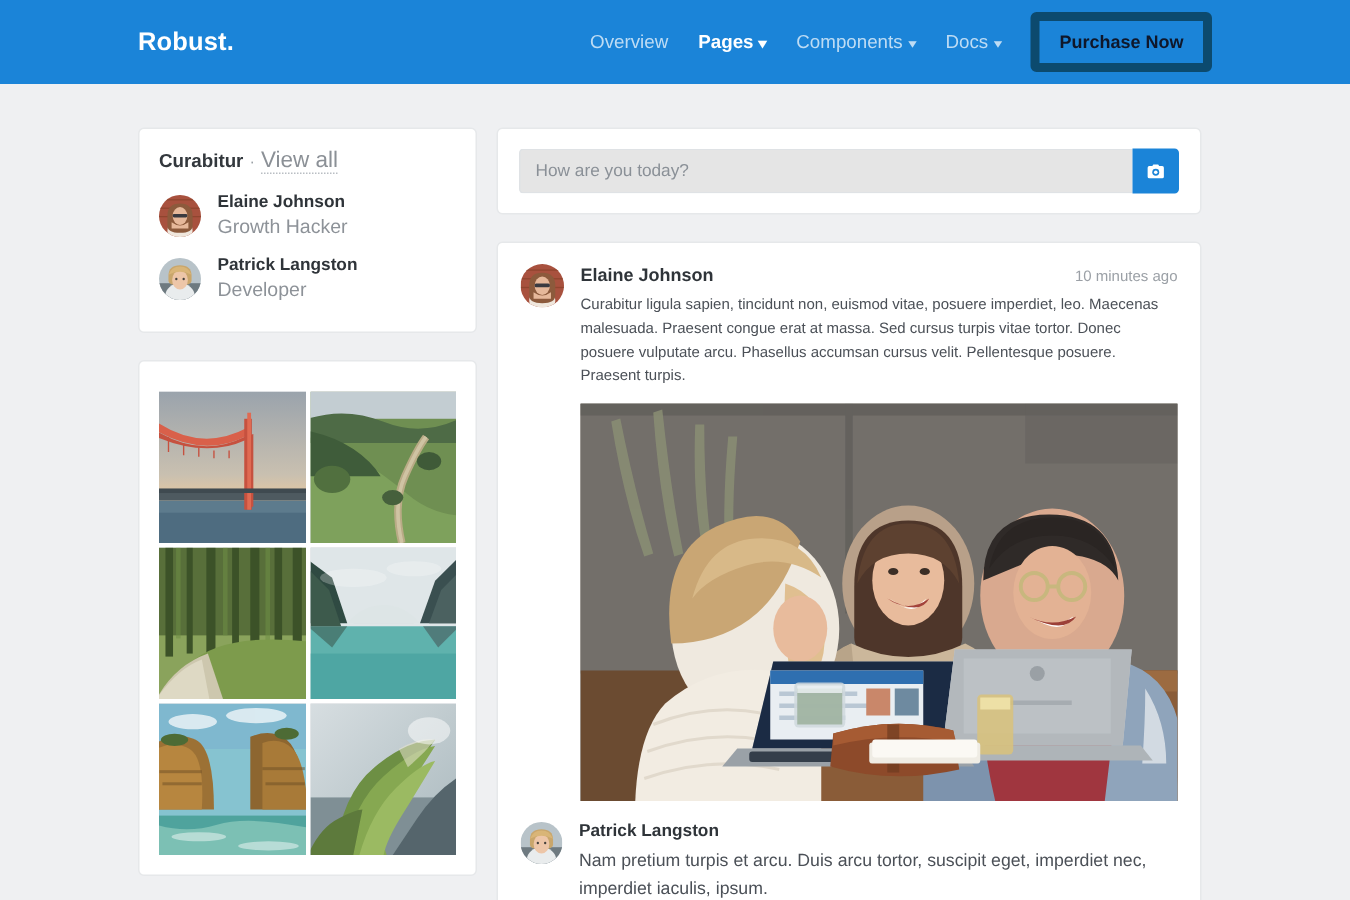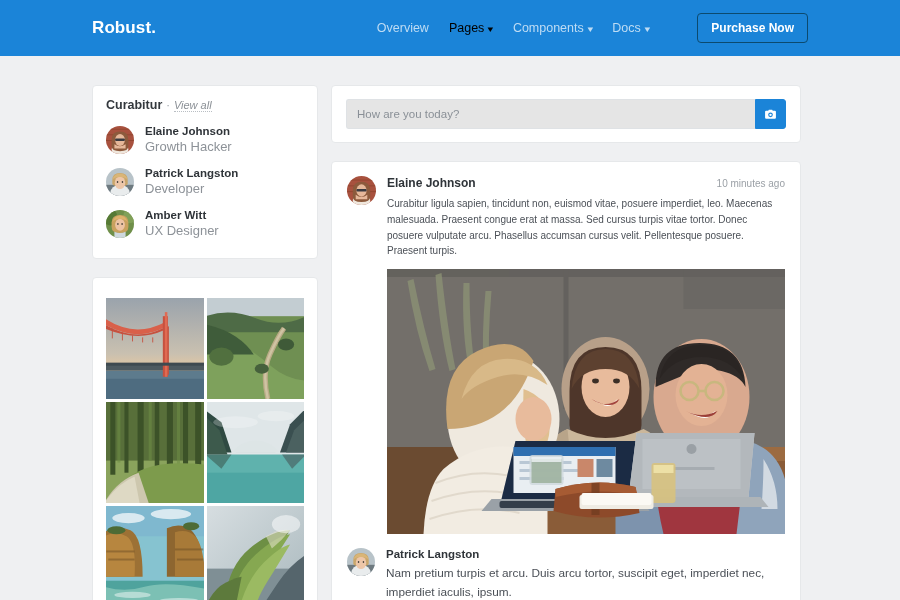--- a/index.html
+++ b/index.html
@@ -34,41 +34,40 @@
   }
   .nav-link {
     color: #bedcf4;
     font-size: 12.5px;
     text-decoration: none;
     display: flex;
     align-items: center;
     gap: 4px;
     white-space: nowrap;
   }
-  .nav-link.active { color: #000000; font-weight: normal; align-items: center; }
+  .nav-link.active { color: #ffffff; font-weight: bold; align-items: center; }
   .caret {
     display: inline-block;
     font-size: 9px;
     line-height: 1;
     transform: scaleX(1.25);
     position: relative;
     top: 1px;
   }
   .purchase-btn {
-    border: 1px solid #0c4a6e;
+    border: 6px solid #0c4a6e;
     border-radius: 4px;
-    color: #ffffff;
+    color: #0f172a;
     font-size: 12px;
     font-weight: bold;
     padding: 7px 13px;
     white-space: nowrap;
     background: transparent;
     cursor: pointer;
     font-family: "Liberation Sans", sans-serif;
-    margin-left: 28px;
   }
 
   
   .page {
     display: flex;
     gap: 13px;
     padding: 29px 92px 0 92px;
     align-items: flex-start;
   }
   .col-left { width: 226px; flex: none; }
@@ -87,27 +86,26 @@
     font-size: 12.5px;
     color: #33383d;
     font-weight: bold;
     margin-bottom: 7px;
     display: flex;
     align-items: baseline;
     gap: 4px;
   }
   .head-sep { color: #9aa0a6; font-weight: normal; font-size: 11px; }
   .view-all {
-    font-size: 11px;
+    font-size: 15px;
     color: #8b9096;
     font-weight: normal;
     border-bottom: 1px dotted #b9bec3;
     text-decoration: none;
     cursor: pointer;
-    font-style: italic;
   }
   .follower {
     display: flex;
     align-items: center;
     gap: 11px;
     padding: 5px 0;
   }
   .avatar {
     width: 28px; height: 28px;
     border-radius: 50%;
@@ -299,39 +297,20 @@
               <ellipse cx="16.5" cy="20" rx="1.1" ry="1.3" fill="#45413c"></ellipse>
               <ellipse cx="23.5" cy="20" rx="1.1" ry="1.3" fill="#45413c"></ellipse>
             </svg>
           </div>
           <div>
             <div class="f-name">Patrick Langston</div>
             <div class="f-role">Developer</div>
           </div>
         </div>
 
-        <div class="follower">
-          <div class="avatar">
-            <svg viewBox="0 0 40 40" preserveAspectRatio="xMidYMid slice">
-              <rect width="40" height="40" fill="#6f8f4a"></rect>
-              <ellipse cx="6" cy="10" rx="10" ry="12" fill="#567a35"></ellipse>
-              <ellipse cx="34" cy="8" rx="9" ry="11" fill="#80a058"></ellipse>
-              <path d="M8 18q0-11 12-11t12 11v6q0 9-12 9T8 24z" fill="#c9a15e"></path>
-              <ellipse cx="20" cy="21" rx="7" ry="8.6" fill="#edc3a3"></ellipse>
-              <path d="M9 17q4-9 11-9t11 9q-4-4-11-4T9 17z" fill="#ddb26c"></path>
-              <ellipse cx="17" cy="20" rx="1.1" ry="1.3" fill="#4a433c"></ellipse>
-              <ellipse cx="23" cy="20" rx="1.1" ry="1.3" fill="#4a433c"></ellipse>
-              <path d="M12 31q8 4 16 0v9H12z" fill="#cfd8de"></path>
-            </svg>
-          </div>
-          <div>
-            <div class="f-name">Amber Witt</div>
-            <div class="f-role">UX Designer</div>
-          </div>
-        </div>
 
       </div>
     </div>
 
     <div class="card">
       <div class="photos-body">
         <div class="photo-grid">
 
           <div class="photo">
             <svg viewBox="0 0 100 100" preserveAspectRatio="xMidYMid slice">

